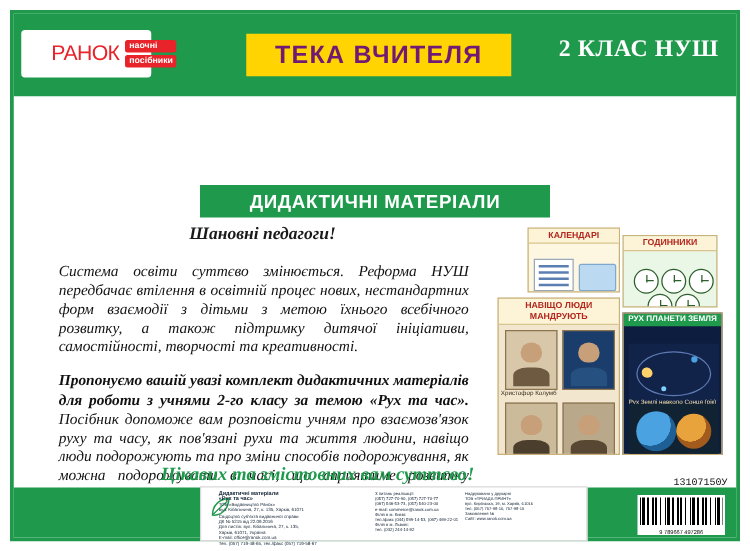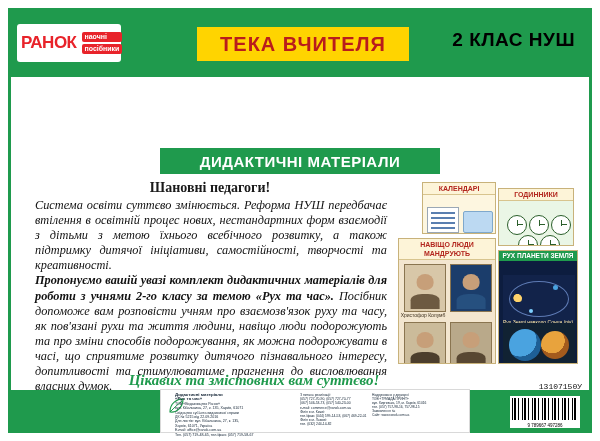--- a/index.html
+++ b/index.html
@@ -33,24 +33,24 @@
   }
   .logo{
     position:absolute;left:6px;top:13px;
     width:104px;height:38px;
     background:#ffffff;
     border-radius:3px;
     display:flex;align-items:center;
   }
   .logo-ranok{
     font-family:"Liberation Sans", sans-serif;
-    font-weight:bold;
+    font-weight:normal;
     font-size:17px;
     color:#e8232a;
-    margin-left:4px;
+    margin-left:24px;
     letter-spacing:-0.5px;
   }
   .logo-sub{
     margin-left:5px;
     display:flex;flex-direction:column;
     justify-content:center;
   }
   .logo-sub span{
     display:block;
     background:#e8232a;
@@ -68,30 +68,30 @@
     position:absolute;
     left:186px;top:16px;
     width:212px;height:34px;
     background:#ffd400;
     display:flex;align-items:center;justify-content:center;
   }
   .teacher-folder span{
     font-family:"Liberation Sans", sans-serif;
     font-weight:bold;
     font-size:20px;
-    color:#b91c1c;
+    color:#701a75;
     letter-spacing:1px;
   }
   .grade{
     position:absolute;
     right:14px;top:18px;
-    font-family:Liberation Sans, sans-serif;
+    font-family:Liberation Serif, serif;
     font-weight:bold;
     font-size:19px;
-    color:#000000;
+    color:#ffffff;
     letter-spacing:0.5px;
   }
   
   .title{
     position:absolute;
     left:11px;top:82px;right:11px;
     text-align:center;
     font-family:"Liberation Sans", sans-serif;
     font-weight:bold;
     font-size:53px;
@@ -112,35 +112,36 @@
     font-size:15px;
     color:#ffffff;
     letter-spacing:0.5px;
   }
   
   .greeting{
     position:absolute;
     left:35px;top:180px;
     width:350px;
     text-align:center;
+    font-style:italic;
     font-weight:bold;
     font-size:14px;
     color:#1a1a1a;
   }
   .bodytext{
     position:absolute;
     left:35px;top:198px;
     width:352px;
     font-size:12.3px;
     line-height:15.1px;
     color:#111111;
     font-style:italic;
     text-align:justify;
   }
-  .bodytext p{margin:0;}
+  .bodytext p{margin:12px;}
   .bodytext .bold{font-weight:bold;font-style:italic;}
   
   .collage{
     position:absolute;
     left:398px;top:182px;
     width:180px;height:182px;
   }
   .card{
     position:absolute;
     box-sizing:border-box;

